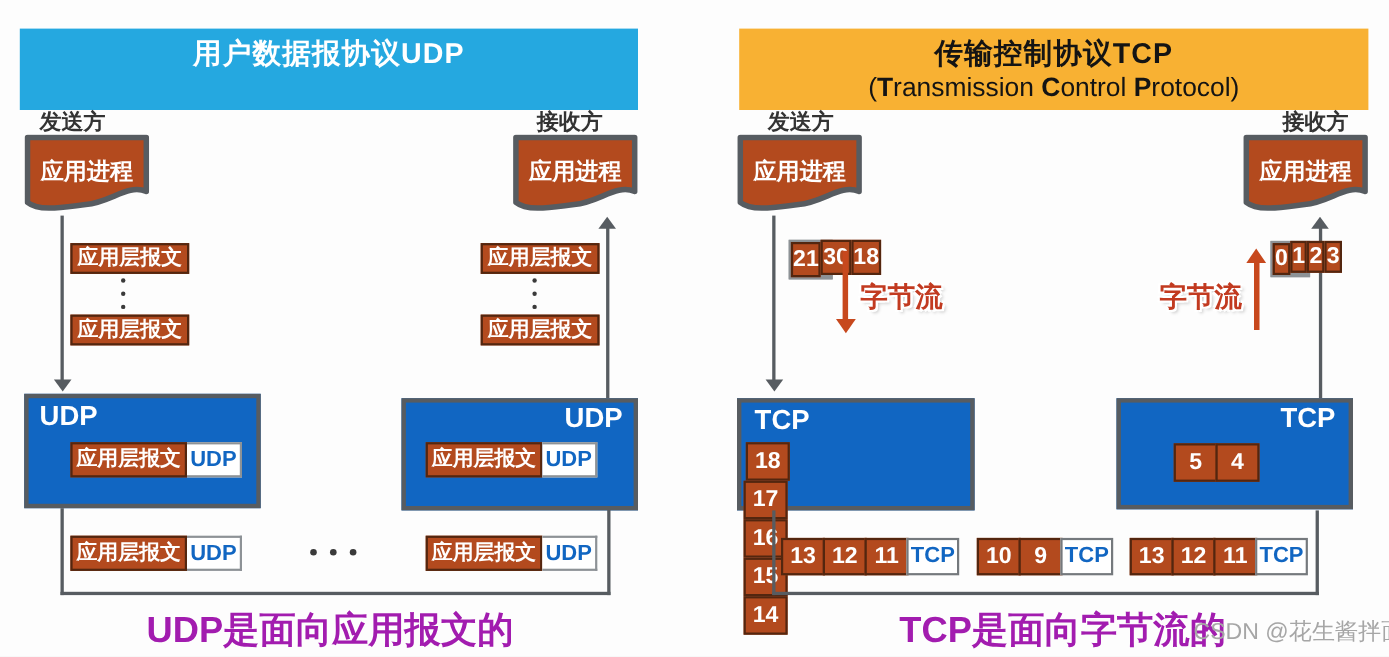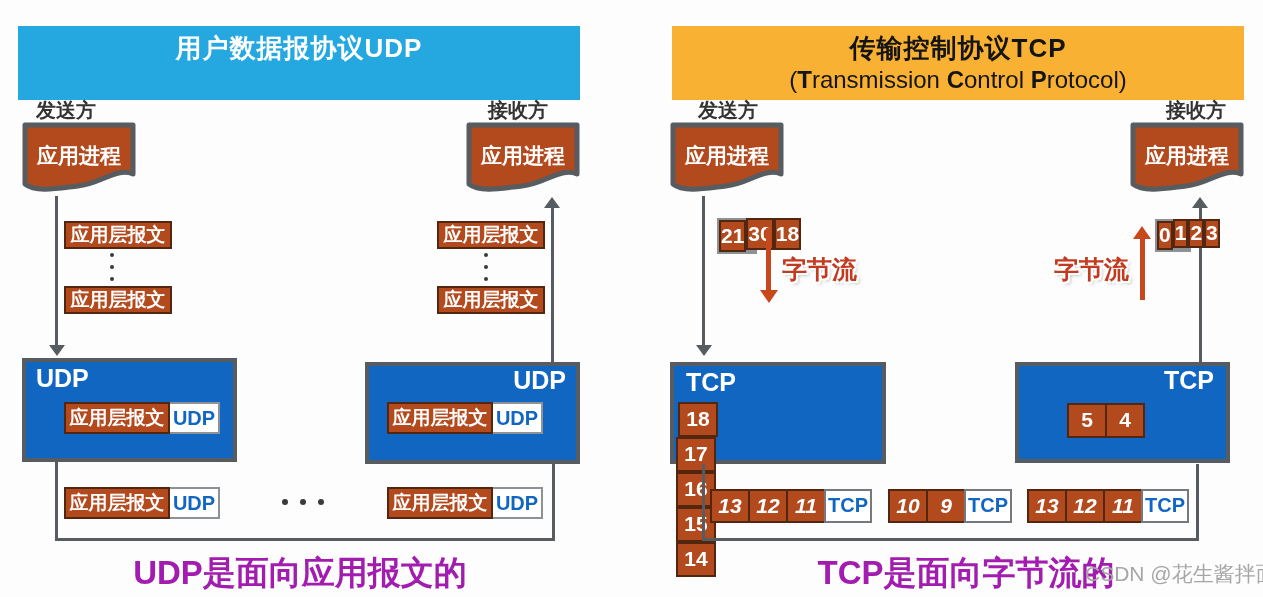--- a/index.html
+++ b/index.html
@@ -54,21 +54,21 @@
 
   
   .numcell { background:#b34a1e; color:#fff; font-weight:bold; font-size:21px; text-align:center; }
   .stack { position:absolute; display:flex; flex-direction:row; border:2px solid #8d9296; background:#8d9296; }
   .stack .numcell { width:100%; border:2px solid #53260f; margin-top:-2px; }
   .stack .numcell:first-child { margin-top:0; }
   .cellrow { position:absolute; display:flex; }
   .cellrow .numcell { width:40px; height:35px; border:2px solid #53260f; margin-left:-2px; line-height:30px; }
   .cellrow .numcell:first-child { margin-left:0; }
   .seg-group { position:absolute; display:flex; }
-  .seg-group .numcell { width:40px; height:34px; border:2px solid #53260f; margin-left:-2px; line-height:29px;font-style:italic; }
+  .seg-group .numcell { width:40px; height:34px; border:2px solid #53260f; margin-left:-2px; line-height:29px; }
   .seg-group .numcell:first-child { margin-left:0; }
   .seg-group .tail { width:48px; height:34px; margin-left:-2px; background:#fff; border:2px solid #75797d;
                      color:#1166c2; font-weight:bold; font-size:20px; text-align:center; line-height:29px; }
 
   
   .redline { position:absolute; width:5px; background:#c7481d; }
   .redhead-down { position:absolute; width:0; height:0; border-left:9px solid transparent;
                   border-right:9px solid transparent; border-top:13px solid #c7481d; }
   .redhead-up { position:absolute; width:0; height:0; border-left:9px solid transparent;
                 border-right:9px solid transparent; border-bottom:13px solid #c7481d; }

